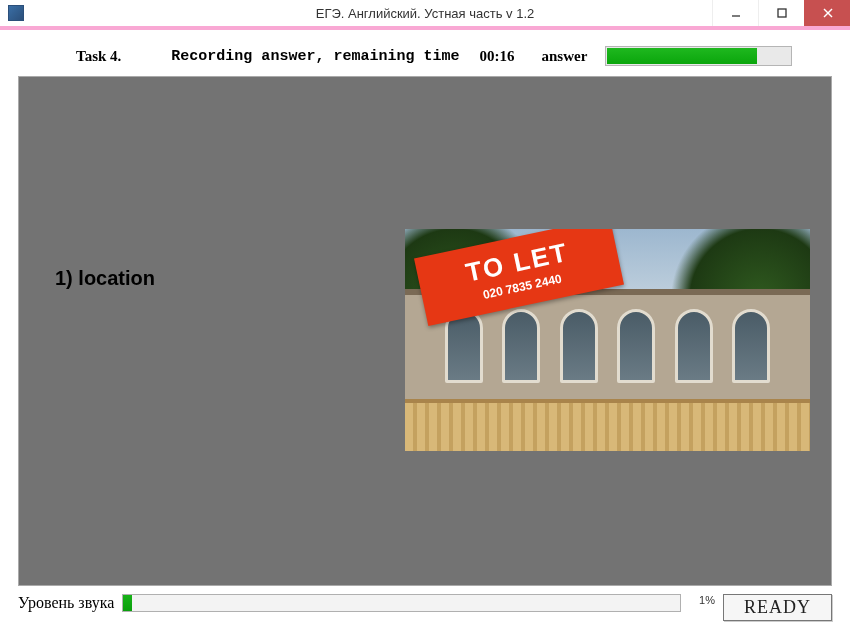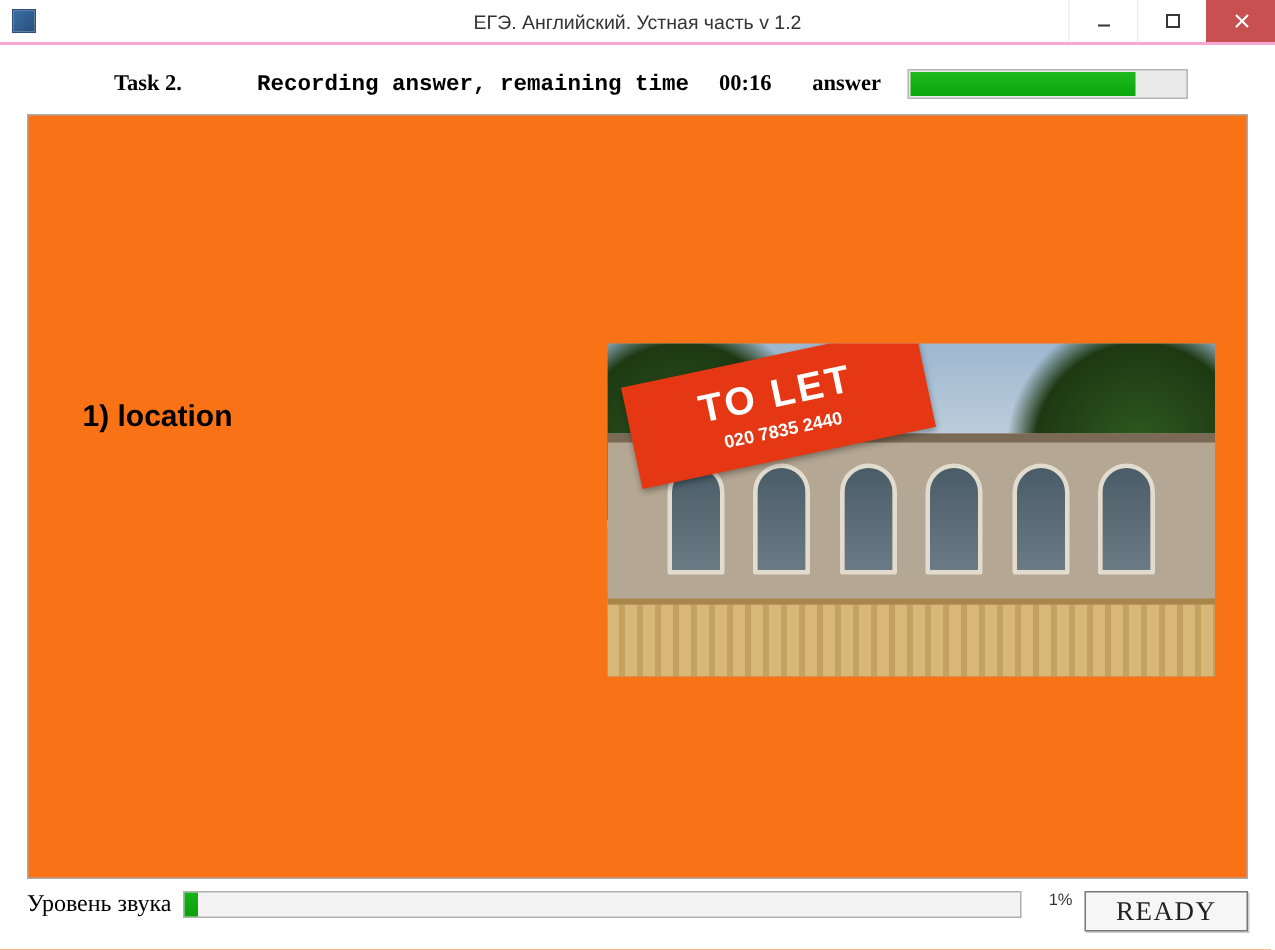--- a/index.html
+++ b/index.html
@@ -6,21 +6,21 @@
     body {
       font-family: "Segoe UI", Tahoma, sans-serif;
       background: #fff;
       width: 850px;
       height: 633px;
       overflow: hidden;
     }
     .titlebar {
       height: 30px;
       background: #fff;
-      border-bottom: 2px solid #f9a8d4;
+      border-bottom: 4px solid #f9a8d4;
       display: flex;
       align-items: center;
       position: relative;
     }
     .titlebar-icon {
       width: 16px; height: 16px;
       margin-left: 8px;
       background: linear-gradient(135deg,#3a6ea5 0%,#2b4f7a 100%);
       border: 1px solid #2b4f7a;
     }
@@ -83,21 +83,21 @@
       padding: 1px;
     }
     .progress-inner {
       height: 100%;
       background: linear-gradient(#1fb81f,#0aa60c);
       width: 82%;
     }
     .content-frame {
       flex: 1;
       border: 1px solid #aaa;
-      background: #f97316;
+      background: #737373;
       position: relative;
       overflow: hidden;
     }
     .prompt-text {
       position: absolute;
       left: 36px;
       top: 190px;
       font-family: Arial, Helvetica, sans-serif;
       font-size: 20px;
       font-weight: bold;
@@ -238,21 +238,21 @@
           <line x1="1" y1="1" x2="9" y2="9" stroke="#fff" stroke-width="1.4"></line>
           <line x1="9" y1="1" x2="1" y2="9" stroke="#fff" stroke-width="1.4"></line>
         </svg>
     </div>
   </div>
 </div>
 
 <div class="client">
 
   <div class="header-row">
-    <span class="hr-task">Task 2.</span>
+    <span class="hr-task">Task 4.</span>
     <span class="hr-status">Recording answer, remaining time</span>
     <span class="hr-spacer"></span>
     <span class="hr-time">00:16</span>
     <span class="hr-unit">answer</span>
     <div class="progress-outer">
       <div class="progress-inner"></div>
     </div>
   </div>
 
   <div class="content-frame">

